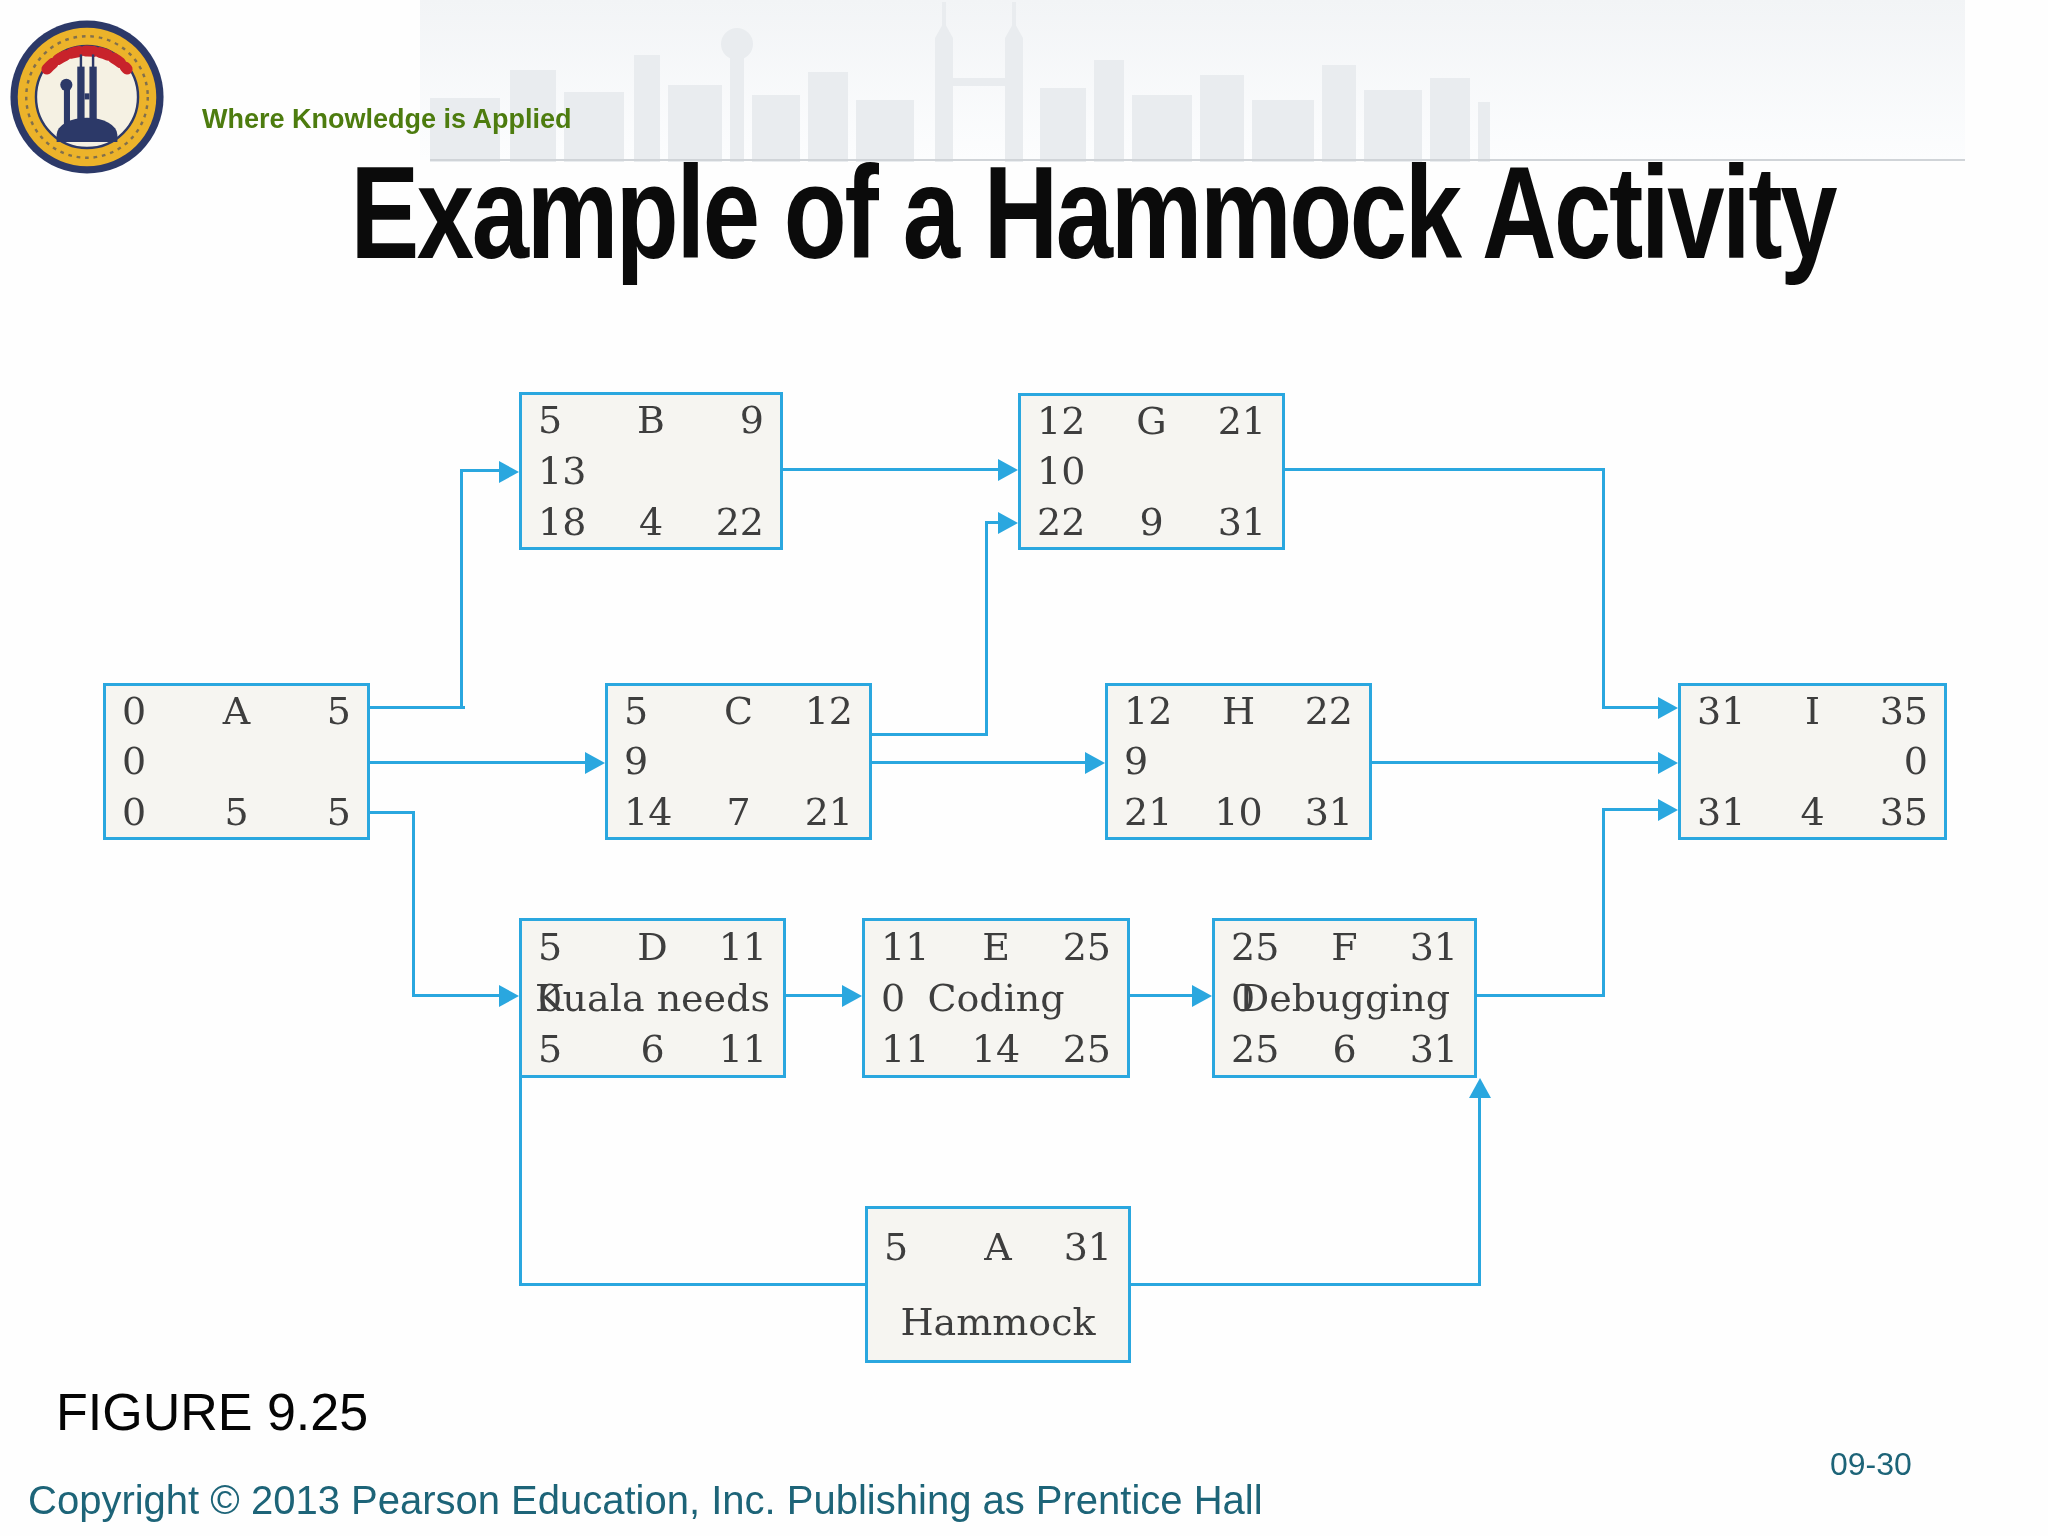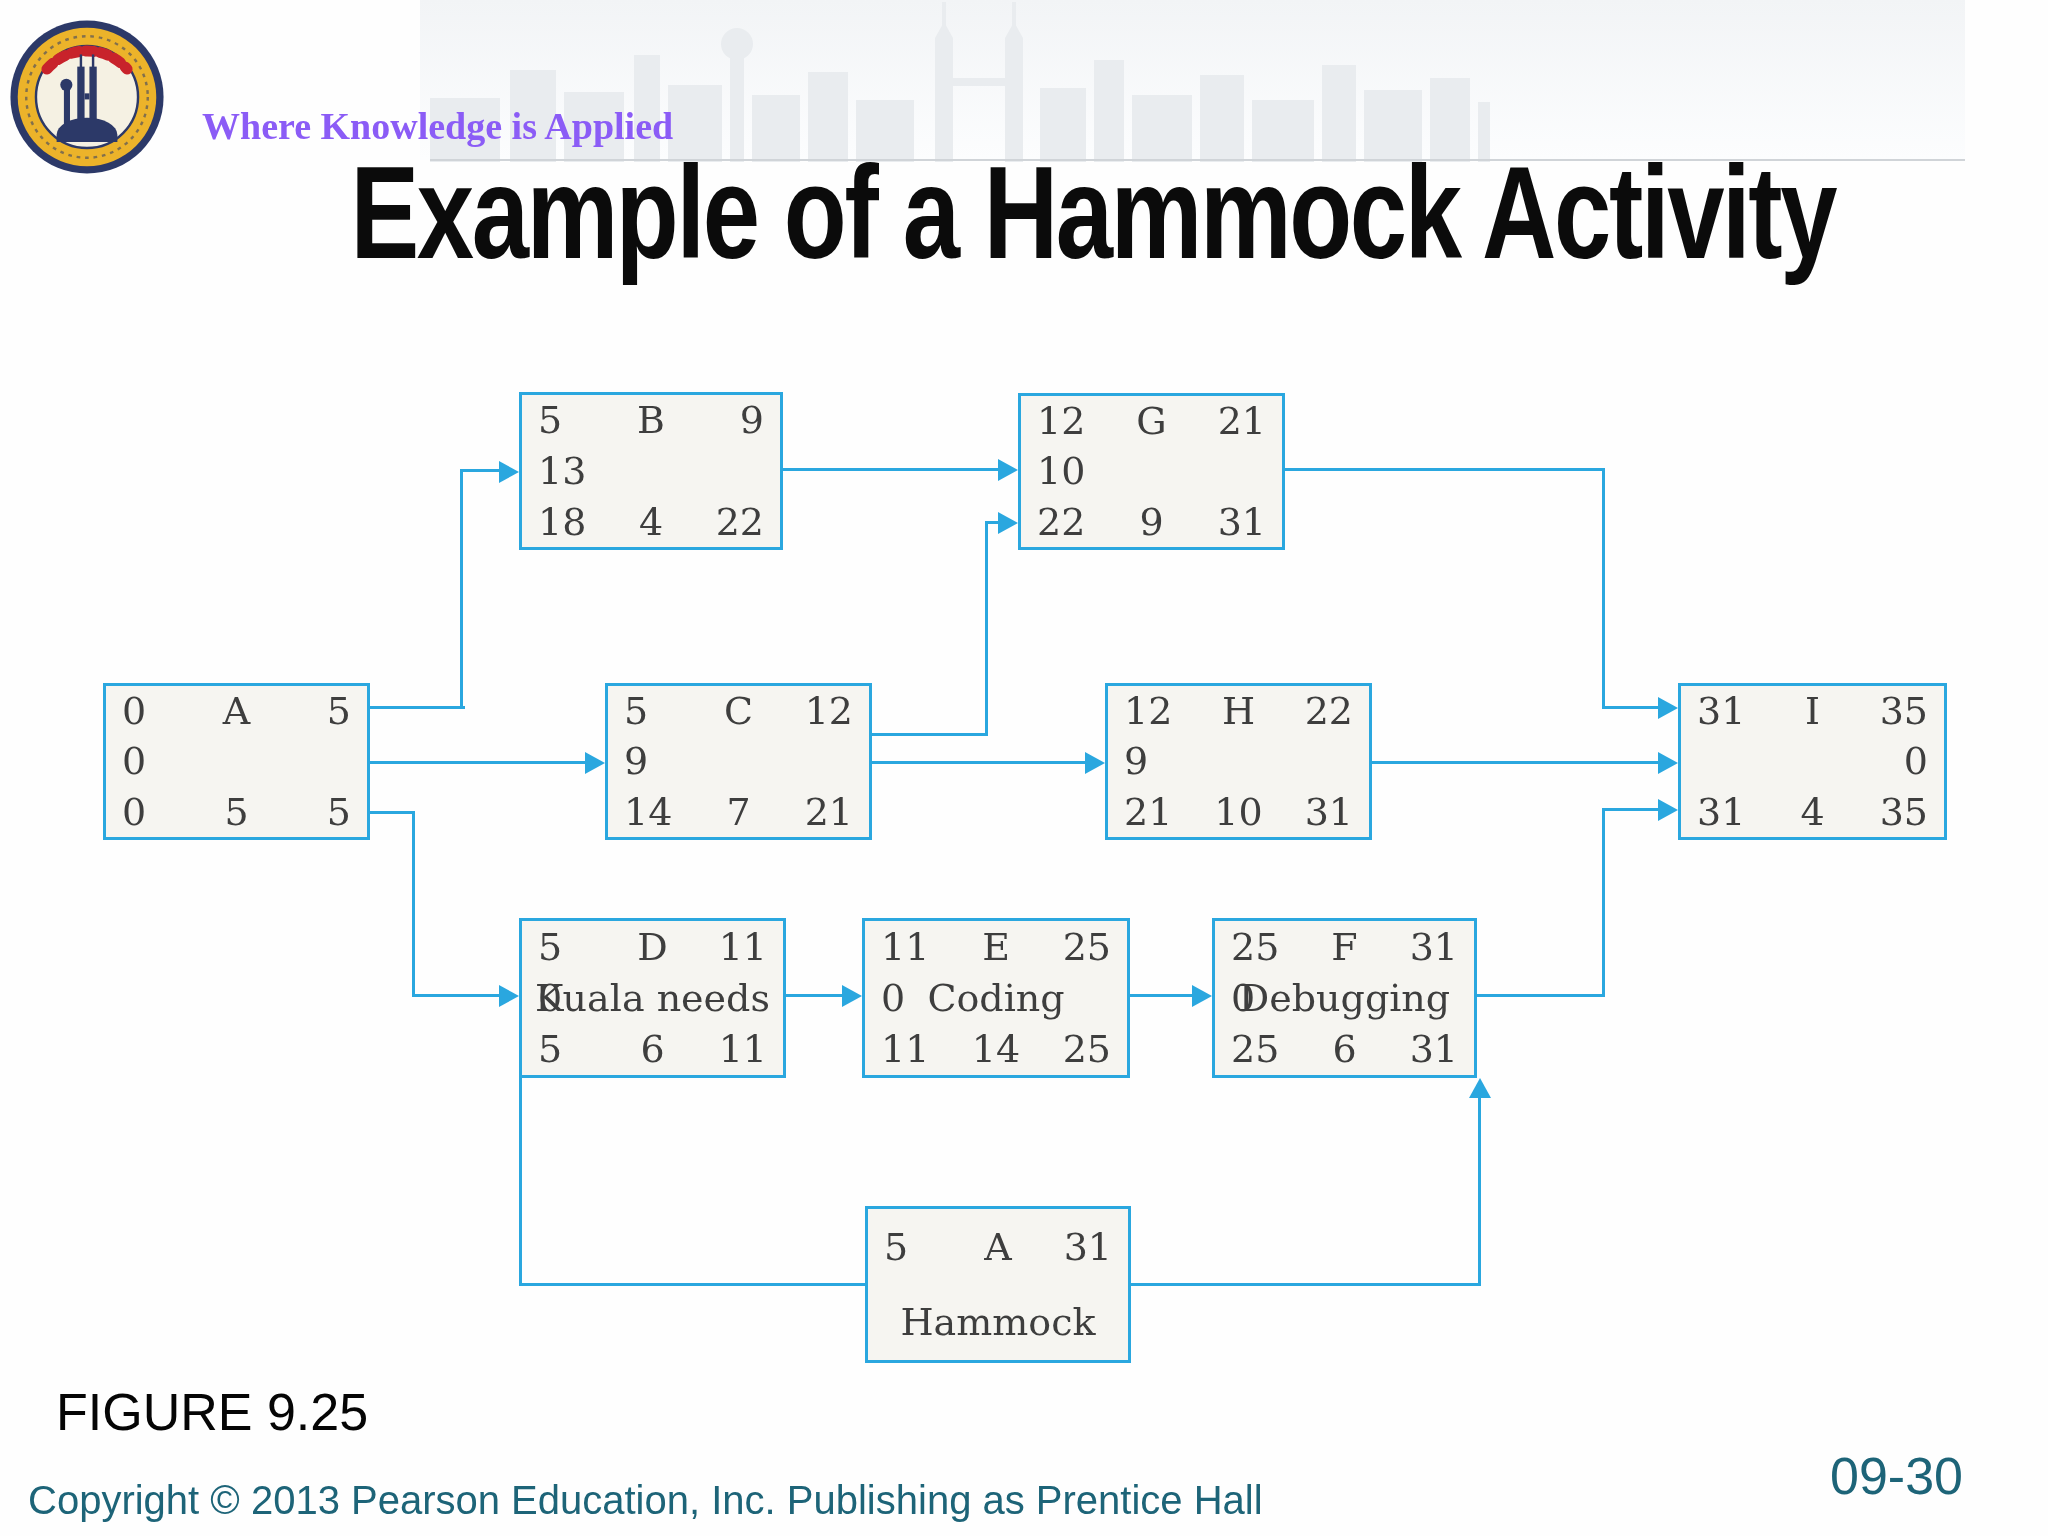--- a/index.html
+++ b/index.html
@@ -5,22 +5,22 @@
   html,body{margin:0;padding:0;background:#ffffff}
   #slide{position:relative;width:2048px;height:1536px;background:#fefefe;overflow:hidden;
          font-family:"Liberation Sans",sans-serif}
   .header-band{position:absolute;left:420px;top:0;width:1545px;height:160px;
          background:linear-gradient(180deg,#f2f4f6,#fcfdfe)}
   .rule{position:absolute;left:430px;top:159px;width:1535px;height:2px;background:var(--rule,#d0d4d8)}
   .skyline{position:absolute;left:430px;top:0;width:1535px;height:162px}
   .logo{position:absolute;left:8px;top:18px;width:158px;height:158px}
   .uni-name{position:absolute;left:198px;top:48px;font-family:"Liberation Serif",serif;
          font-size:50px;color:#2e2e2e;letter-spacing:1px;white-space:nowrap}
-  .tagline{position:absolute;left:202px;top:104px;font-family:Liberation Serif, serif;
-         font-weight:bold;font-size:38px;color:#8b5cf6;white-space:nowrap}
+  .tagline{position:absolute;left:202px;top:104px;font-family:Liberation Sans, sans-serif;
+         font-weight:bold;font-size:27px;color:#4d7c0f;white-space:nowrap}
   .title{position:absolute;left:156px;top:140px;width:1768px;text-align:center;
          font-family:"Liberation Sans",sans-serif;font-weight:bold;font-size:132px;
          color:var(--title_text,#0b0b0b);transform:scaleX(0.78);transform-origin:50% 0;
          letter-spacing:-3px;white-space:nowrap;line-height:1.1}
   #diagram{position:absolute;left:0;top:0;width:2048px;height:1536px}
   .node{position:absolute;box-sizing:border-box;border:3px solid var(--connector,#2aa7df);
         background:var(--node_fill,#f6f5f1);display:flex;flex-direction:column;
         font-family:"DejaVu Serif",serif;color:var(--node_text,#3e3e3e);font-size:38px}
   .nrow{flex:1;position:relative}
   .cl{position:absolute;left:16px;top:50%;transform:translateY(-50%);white-space:nowrap}
@@ -28,21 +28,21 @@
   .cr{position:absolute;right:16px;top:50%;transform:translateY(-50%);white-space:nowrap}
   .seg{position:absolute;background:var(--connector,#2aa7df)}
   .arr-right{position:absolute;width:0;height:0;border-top:11px solid transparent;
         border-bottom:11px solid transparent;border-left:20px solid var(--connector,#2aa7df)}
   .arr-up{position:absolute;width:0;height:0;border-left:11px solid transparent;
         border-right:11px solid transparent;border-bottom:20px solid var(--connector,#2aa7df)}
   .figure-label{position:absolute;left:56px;top:1382px;font-size:52px;color:#050505;
         font-family:"Liberation Sans",sans-serif}
   .copyright{position:absolute;left:28px;top:1478px;font-family:Liberation Sans, sans-serif;
         font-size:40px;color:var(--footer_teal,#1d6478);white-space:nowrap}
-  .page-number{position:absolute;left:1830px;top:1446px;font-size:52px;
+  .page-number{position:absolute;left:1830px;top:1446px;font-size:32px;
         color:var(--footer_teal,#1d6478);font-family:"Liberation Sans",sans-serif}
 </style>
 </head>
 <body>
 
 <div id="slide">
 
   <div class="header-band"></div>
 
   <svg class="skyline" viewBox="0 0 1535 162" preserveAspectRatio="none">

